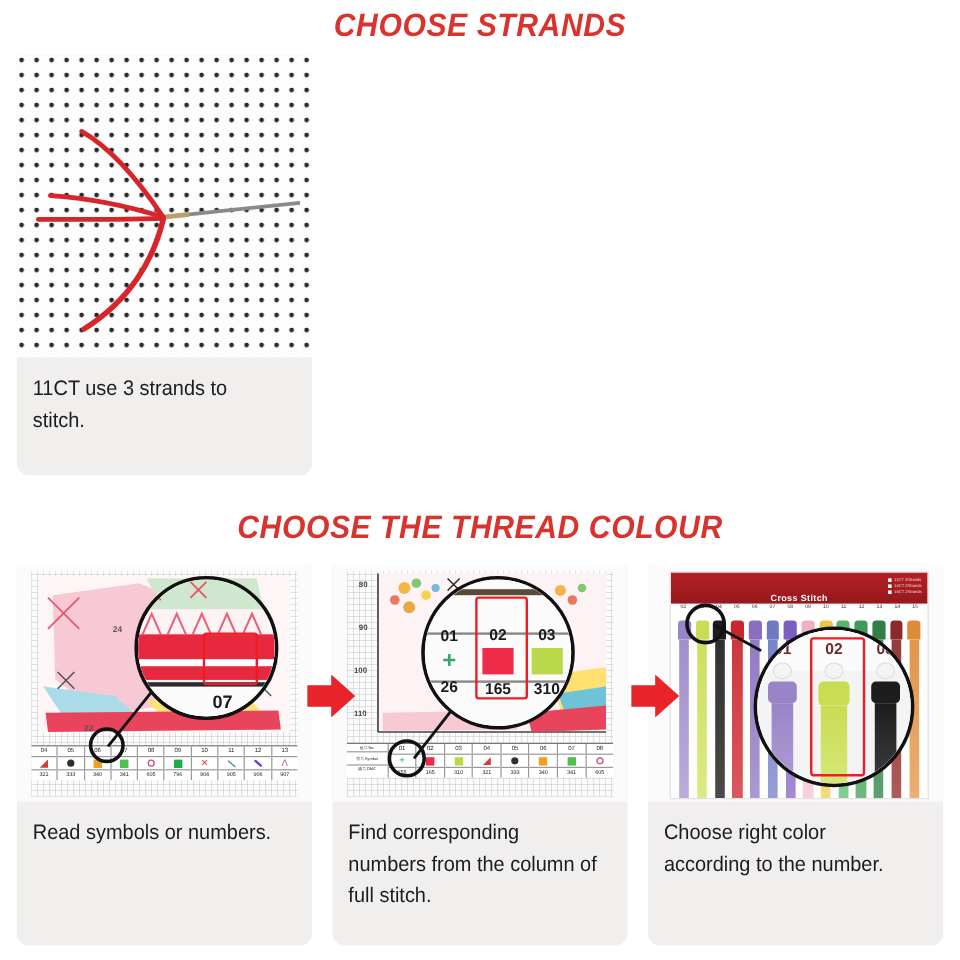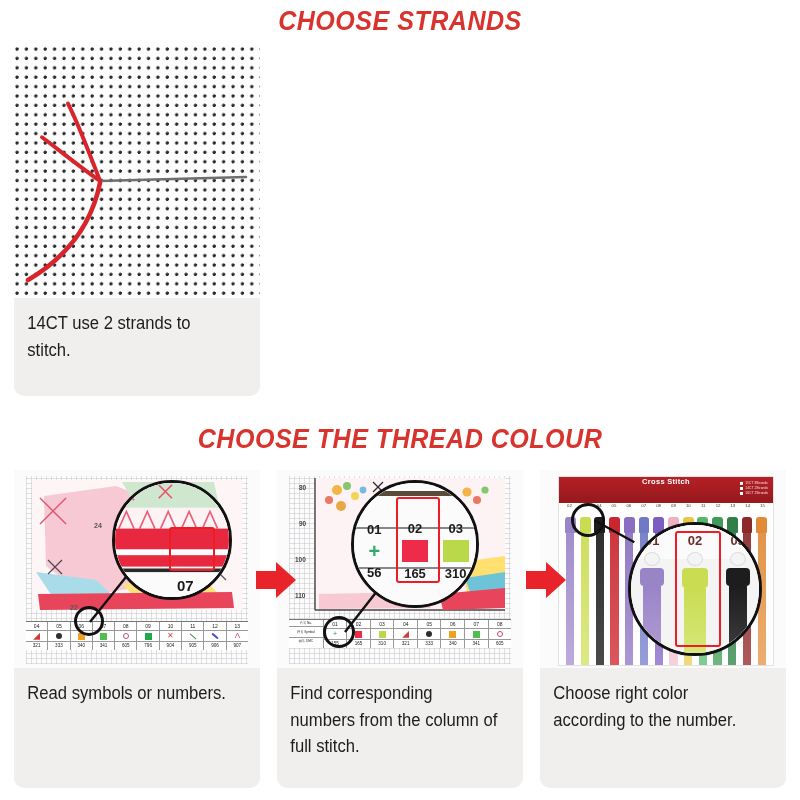--- a/index.html
+++ b/index.html
@@ -103,21 +103,21 @@
   #arrow-1 { left: 256px; top: 562px; }
   #arrow-2 { left: 526px; top: 562px; }
 
   .thread-card {
     position: absolute; left: 18px; top: 6px; right: 12px; bottom: 2px;
     background: #fefefe; border: 1px solid #e2e2e2; overflow: hidden;
   }
   .thread-card-header {
     position: relative; height: 26px;
     background: linear-gradient(180deg, #b42025 0%, #96181d 100%);
-    display: flex; align-items: flex-start; justify-content: center;
+    display: flex; align-items: flex-end; justify-content: center;
   }
   .thread-card-title { color: #fff; font-size: 7.5px; font-weight: bold; letter-spacing: .3px; }
   .thread-legend { position: absolute; right: 5px; top: 4px; display: flex; flex-direction: column; gap: 1px; }
   .thread-legend-row { display: flex; align-items: center; gap: 2px; color: #f3d8d8; font-size: 3.4px; }
   .tl-swatch { width: 3px; height: 3px; background: #fff; display: inline-block; }
   .thread-numbers { display: flex; padding: 0 3px; }
   .thread-number { flex: 1; text-align: center; font-size: 4.3px; color: #333; }
   .skeins { position: absolute; left: 4px; right: 4px; top: 40px; bottom: 0; display: flex; }
   .skein { flex: 1; display: flex; flex-direction: column; align-items: center; }
   .skein-knot { width: 74%; height: 16px; border-radius: 3px 3px 1px 1px; }
@@ -141,35 +141,37 @@
 </head>
 <body>
 
 <div class="page">
 
   <div class="heading" id="heading-1">CHOOSE STRANDS</div>
 
   <div class="row" id="row-1">
 
 
-
     <div class="card">
       <div class="card-media">
-        <div class="fabric fabric-14ct"></div>
+        <div class="fabric fabric-11ct"></div>
         <div class="media-inset">
           <svg class="thread-svg" viewBox="0 0 226 236" preserveAspectRatio="none">
-            <line x1="76" y1="128" x2="222" y2="124" stroke="#6f6f6f" stroke-width="2.6" stroke-linecap="round"></line>
-            <path d="M76 128 C64 96 52 66 44 50" stroke="#d8252c" stroke-width="4" fill="none" stroke-linecap="round"></path>
-            <path d="M76 128 C56 114 34 96 18 84" stroke="#d8252c" stroke-width="4" fill="none" stroke-linecap="round"></path>
-            <path d="M76 130 C68 170 44 204 4 228" stroke="#d8252c" stroke-width="4.6" fill="none" stroke-linecap="round"></path>
+            <line x1="112" y1="128" x2="226" y2="116" stroke="#8a8a8a" stroke-width="3.2" stroke-linecap="round"></line>
+            <line x1="112" y1="128" x2="132" y2="126" stroke="#b9a06a" stroke-width="4" stroke-linecap="round"></line>
+            <path d="M112 128 C96 104 72 72 44 56" stroke="#d8252c" stroke-width="4" fill="none" stroke-linecap="round"></path>
+            <path d="M112 128 C86 120 52 112 18 110" stroke="#d8252c" stroke-width="4" fill="none" stroke-linecap="round"></path>
+            <path d="M112 129 C84 130 48 130 8 130" stroke="#d8252c" stroke-width="4" fill="none" stroke-linecap="round"></path>
+            <path d="M112 130 C104 164 84 198 46 222" stroke="#d8252c" stroke-width="4.6" fill="none" stroke-linecap="round"></path>
           </svg>
         </div>
       </div>
-      <div class="card-caption">14CT use 2 strands to stitch.</div>
+      <div class="card-caption">11CT use 3 strands to stitch.</div>
     </div>
+
   </div>
 
   <div class="heading" id="heading-2">CHOOSE THE THREAD COLOUR</div>
 
   <div class="row" id="row-2">
 
     <div class="card">
       <div class="card-media">
         <div class="pattern-sheet">
           <svg class="thread-svg" viewBox="0 0 222 188" preserveAspectRatio="none">
@@ -412,21 +414,21 @@
 
         <div class="magnifier" style="left:74px; top:10px; width:128px; height:128px;">
           <div style="position:absolute;inset:0;background:#fbfbfb;"></div>
           <div style="position:absolute;left:0;right:0;top:8px;height:5px;background:#5a4a3a;"></div>
           <div style="position:absolute;left:0;right:0;top:44px;height:1.6px;background:#888;"></div>
           <div style="position:absolute;left:0;right:0;top:84px;height:1.6px;background:#888;"></div>
           <div class="mag-cells" style="top:14px;">
             <div class="mag-cell">
               <div class="mag-top">01</div>
               <div style="font-size:20px;color:#2faa6a;font-weight:bold;line-height:1;margin:4px 0;">+</div>
-              <div class="mag-bottom">56</div>
+              <div class="mag-bottom">26</div>
             </div>
             <div class="mag-cell">
               <div class="mag-top">02</div>
               <div class="mag-swatch" style="background:#ef2b4a;"></div>
               <div class="mag-bottom">165</div>
             </div>
             <div class="mag-cell">
               <div class="mag-top">03</div>
               <div class="mag-swatch" style="background:#b9d94a;"></div>
               <div class="mag-bottom">310</div>

